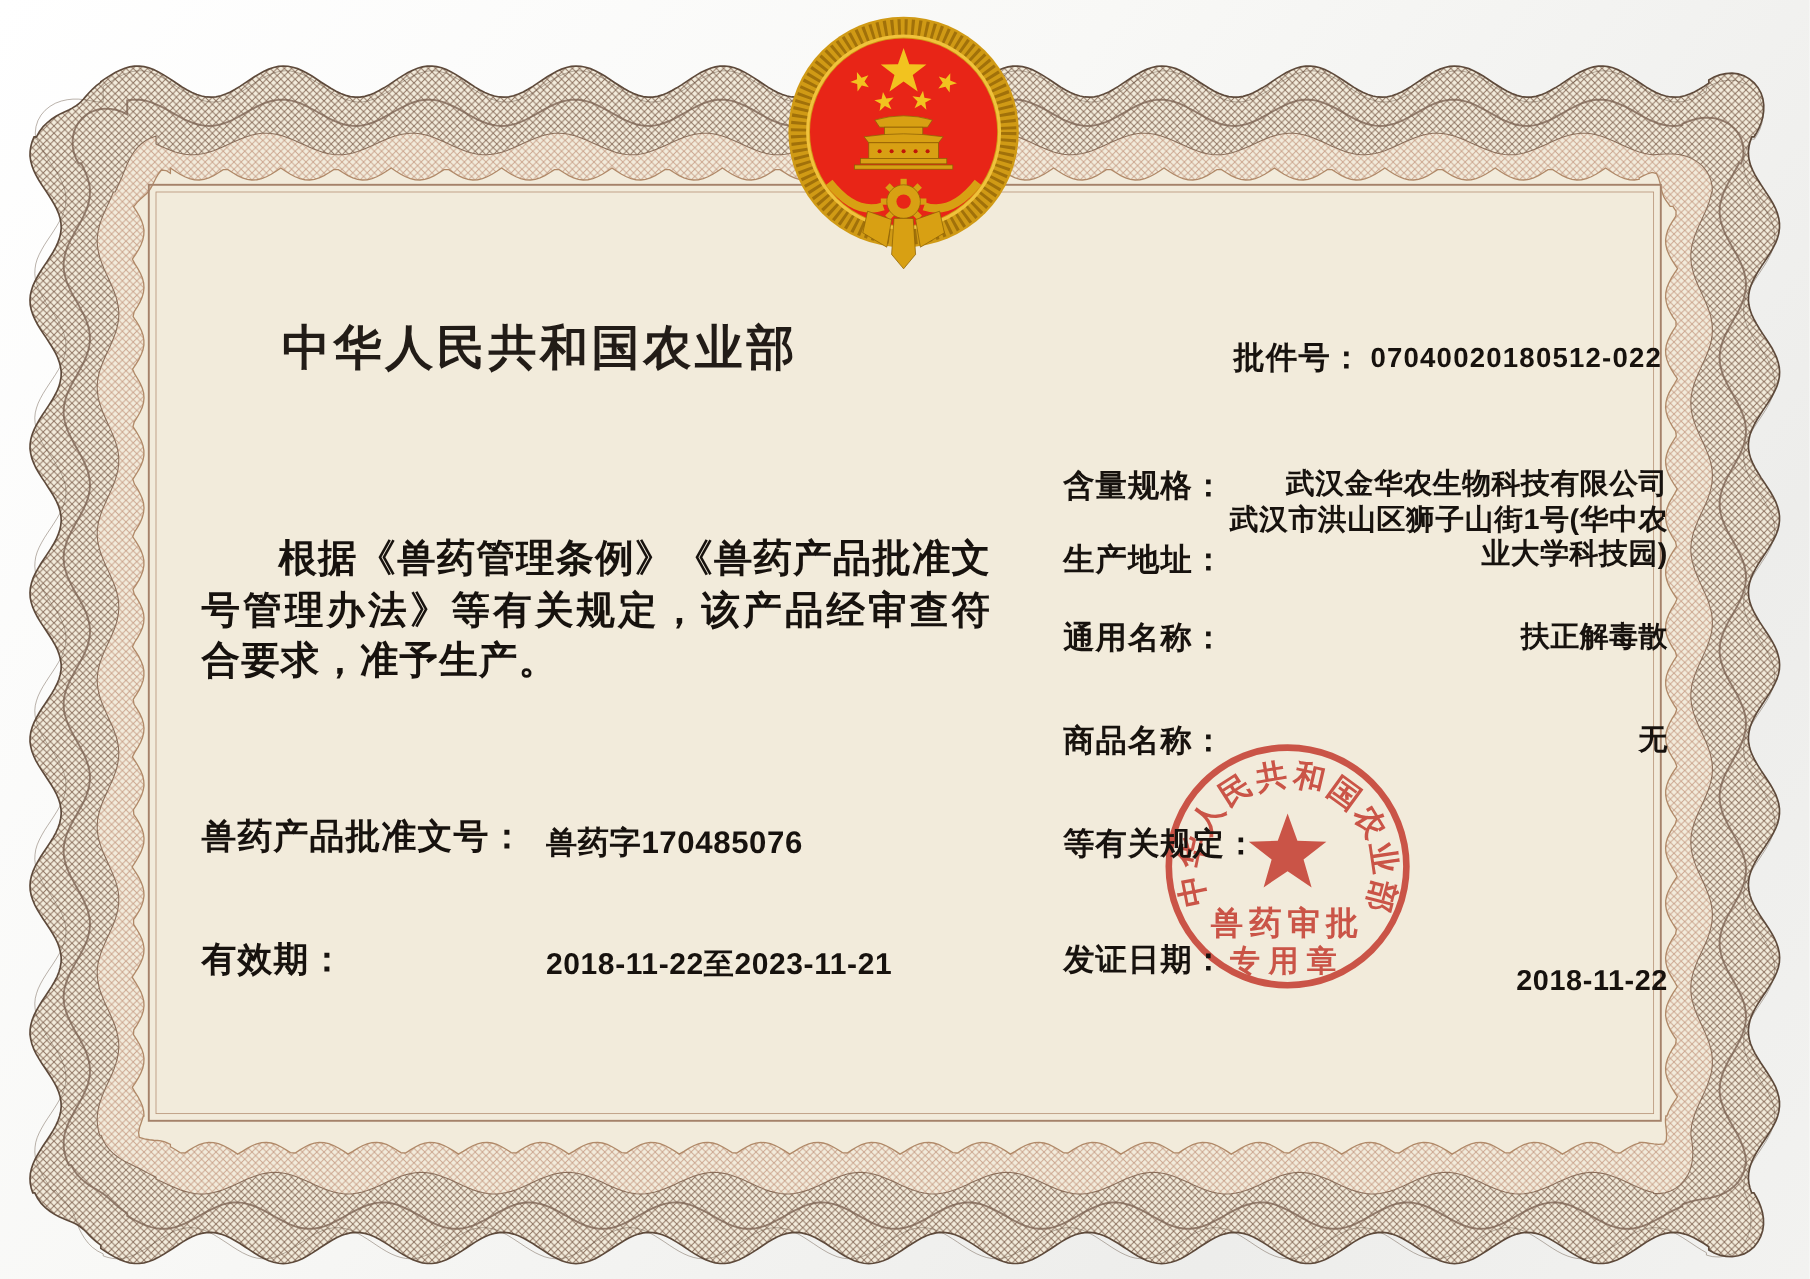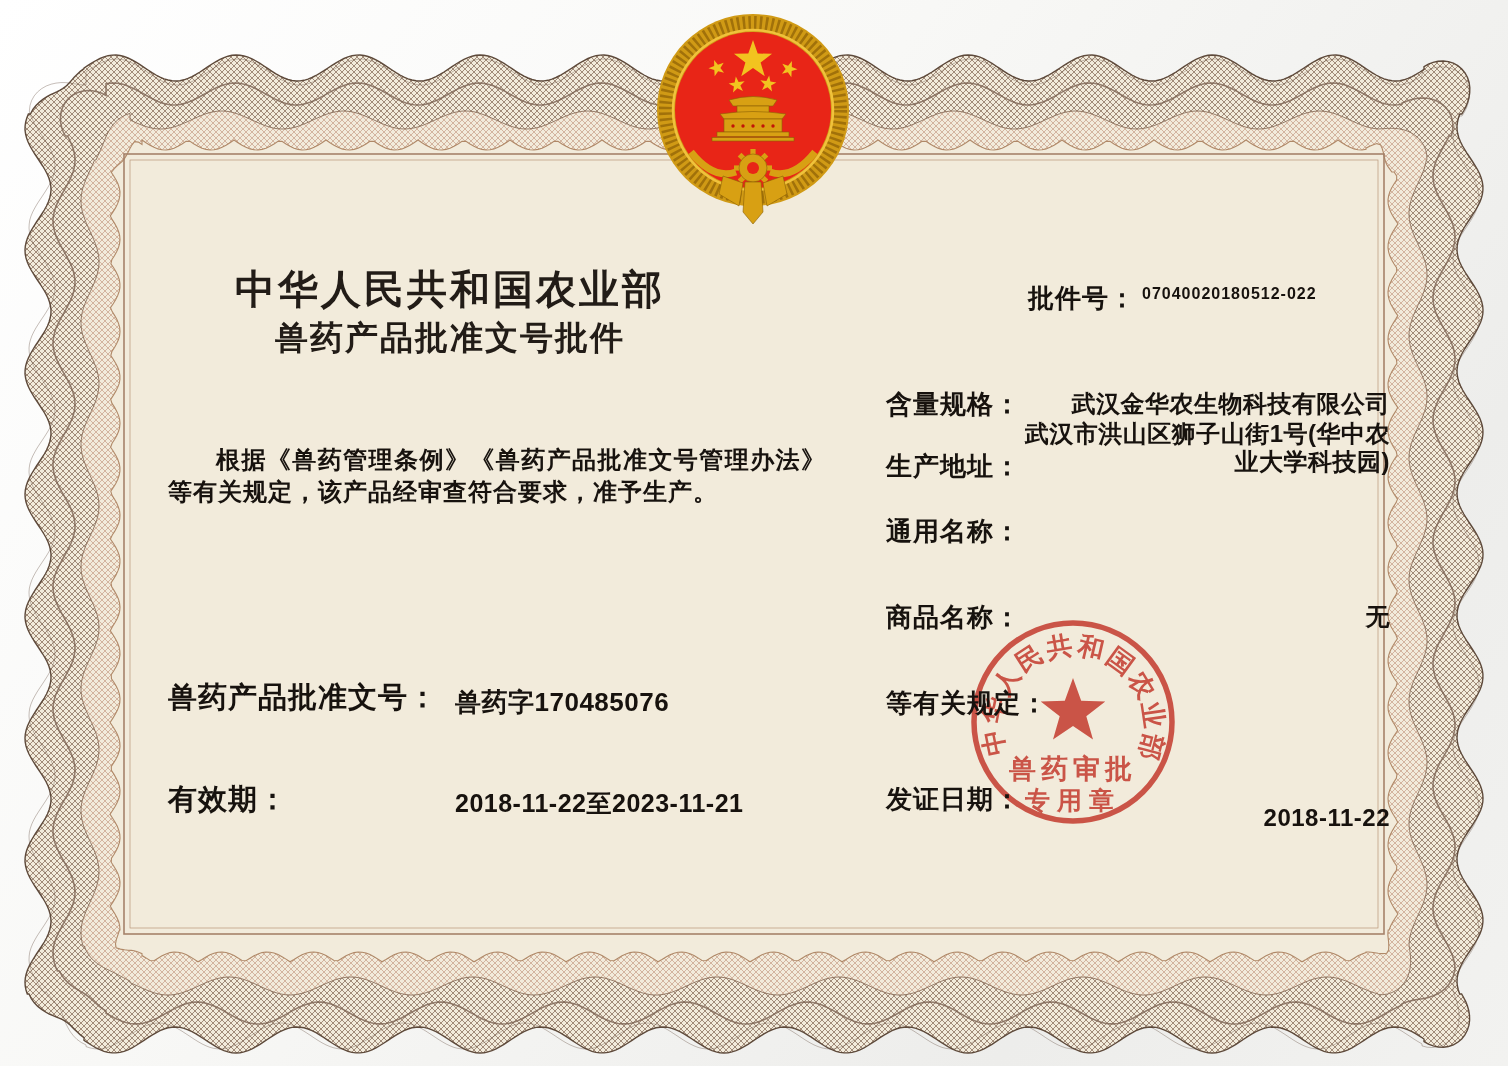--- a/index.html
+++ b/index.html
@@ -21,24 +21,24 @@
     color:#221c17;
   }
   .subtitle {
     left:170px; top:316px; width:560px; text-align:center;
     font-family:"DejaVu Serif", serif; font-weight:bold; font-size:33px; letter-spacing:2px;
     color:#221c17;
   }
   .label { font-weight:bold; font-size:26px; letter-spacing:1px; }
   .value { font-weight:600; font-size:24px; letter-spacing:0.5px;text-align:right; }
   .batch-label { left:1028px; top:281px; font-size:26px; }
-  .batch-value { left:1142px; top:285px; font-size:16px; font-weight:600; letter-spacing:1px; }
+  .batch-value { left:1142px; top:285px; font-size:23px; font-weight:600; letter-spacing:1px; }
   .para {
     left:168px; top:444px; width:658px;
-    font-size:24px; font-weight:bold; line-height:1.33; letter-spacing:1px;
+    font-size:32px; font-weight:bold; line-height:1.33; letter-spacing:1px;
     text-indent:2em; text-align:justify;
   }
   .r-label { left:886px; }
   .r-value { left:1018px; width:372px; line-height:1.18; }
   .big-label { font-size:29px; }
 </style>
 </head>
 <body>
 
 <div class="page">
@@ -128,40 +128,40 @@
       <text font-size="26" font-weight="bold" fill="#cf4136" font-family="Liberation Sans, sans-serif"><textPath href="#sealArc" startOffset="0" textLength="284">中华人民共和国农业部</textPath></text>
       <polygon fill="#cf4136" points="130,86 138.2,108.7 162.3,109.5 143.3,124.3 150,147.5 130,134 110,147.5 116.7,124.3 97.7,109.5 121.8,108.7"></polygon>
       <text x="130" y="186" text-anchor="middle" font-size="27" font-weight="bold" letter-spacing="5" fill="#cf4136" font-family="Liberation Sans, sans-serif">兽药审批</text>
       <text x="130" y="217" text-anchor="middle" font-size="25" font-weight="bold" letter-spacing="7" fill="#cf4136" font-family="Liberation Sans, sans-serif">专用章</text>
     </g>
   </svg>
 
   <div class="content">
 
     <div class="abs title">中华人民共和国农业部</div>
-    <div class="abs subtitle">兽药产品批准文号批件</div>
 
     <div class="abs label batch-label">批件号：</div>
     <div class="abs batch-value">07040020180512-022</div>
 
     <div class="abs para">根据《兽药管理条例》《兽药产品批准文号管理办法》等有关规定，该产品经审查符合要求，准予生产。</div>
 
     <div class="abs label big-label" style="left:168px; top:678px;">兽药产品批准文号：</div>
     <div class="abs value" style="left:455px; top:685px; font-size:26px;">兽药字170485076</div>
 
     <div class="abs label big-label" style="left:168px; top:780px;">有效期：</div>
     <div class="abs value" style="left:455px; top:787px; font-size:25px;">2018-11-22至2023-11-21</div>
 
     <div class="abs label r-label" style="top:387px;">含量规格：</div>
     <div class="abs value r-value" style="top:390px;">武汉金华农生物科技有限公司</div>
 
     <div class="abs label r-label" style="top:449px;">生产地址：</div>
     <div class="abs value r-value" style="top:410px;margin-top:10px;">武汉市洪山区狮子山街1号(华中农业大学科技园)</div>
 
     <div class="abs label r-label" style="top:514px;">通用名称：</div>
+    <div class="abs value r-value" style="top:517px;">扶正解毒散</div>
 
     <div class="abs label r-label" style="top:600px;">商品名称：</div>
     <div class="abs value r-value" style="top:603px;">无</div>
 
     <div class="abs label r-label" style="top:686px;">等有关规定：</div>
     <div class="abs value r-value" style="top:689px;"></div>
 
     <div class="abs label r-label" style="top:782px;">发证日期：</div>
     <div class="abs value r-value" style="top:786px;margin-top:18px;">2018-11-22</div>
 

